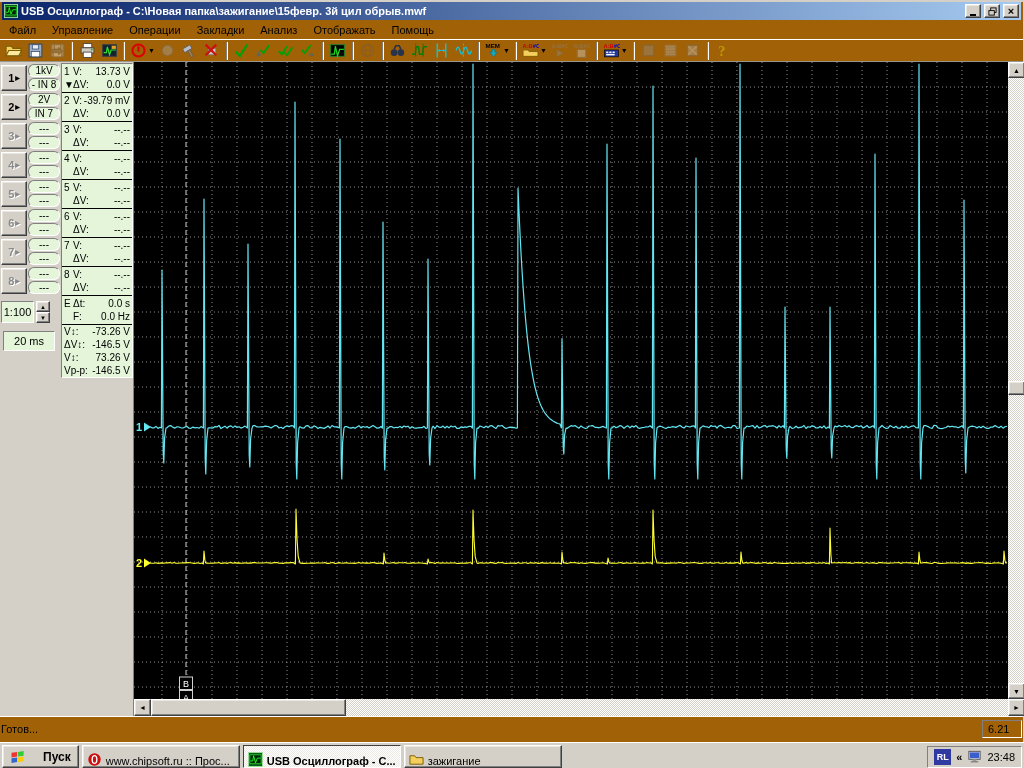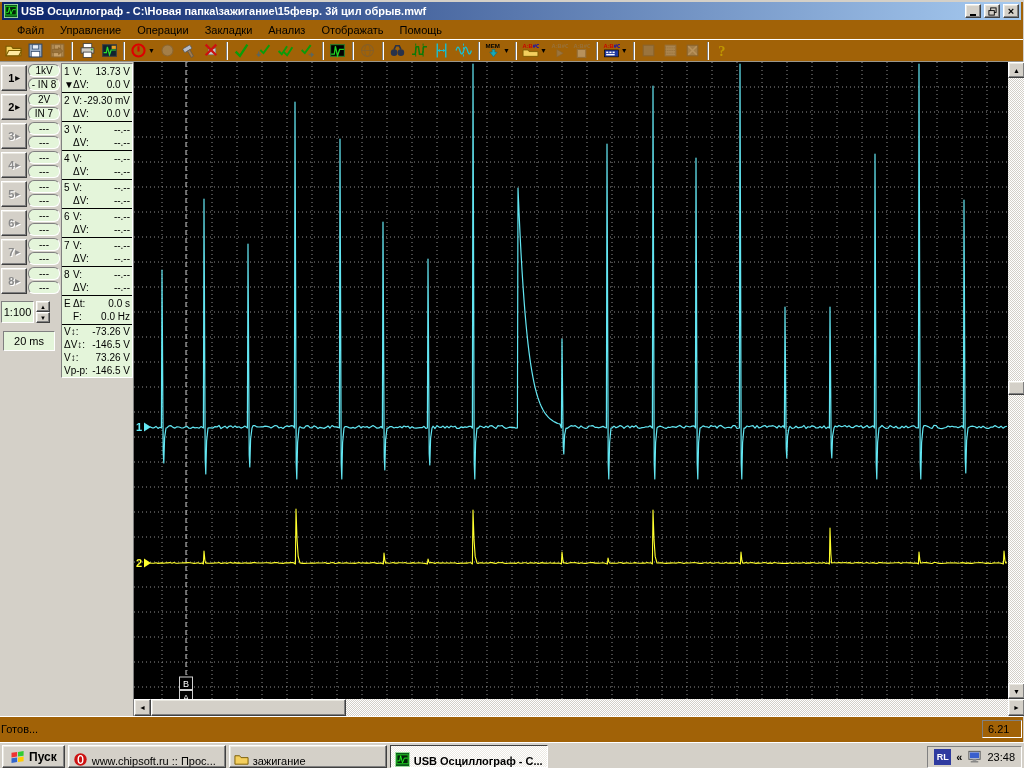--- a/index.html
+++ b/index.html
@@ -12,21 +12,21 @@
     linear-gradient(45deg,#fff 25%,transparent 25%,transparent 75%,#fff 75%),
     linear-gradient(45deg,#fff 25%,transparent 25%,transparent 75%,#fff 75%);
     background-size:2px 2px;background-position:0 0,1px 1px;}
   #appwin{width:1023px;height:740px;background:#a16207;}
   #titlebar{height:18px;margin:2px 2px 0 2px;background:linear-gradient(90deg,#0a246a,#a6caf0);
     display:flex;align-items:center;gap:3px;padding:0 2px;color:#fff;font-weight:bold;}
   #titlebar .ttext{flex:1;white-space:nowrap;overflow:hidden;}
   .capbtn{width:16px;height:14px;display:flex;align-items:center;justify-content:center;padding:0;
     font-weight:bold;font-size:11px;line-height:1;color:#000;}
   .glyph-min{width:6px;height:2px;background:#000;margin-top:7px;}
-  #menubar{height:19px;display:flex;align-items:center;padding-left:9px;}
+  #menubar{height:19px;display:flex;align-items:center;padding-left:1px;}
   .menuitem{padding:2px 8px;}
   #toolbar{height:23px;display:flex;align-items:center;padding-left:2px;
     border-top:1px solid #fff;border-bottom:1px solid #9a968c;}
   .tbbtn{height:22px;min-width:22px;border:1px solid transparent;background:transparent;
     display:flex;align-items:center;justify-content:center;padding:0 1px;}
   .tbbtn svg{width:17px;height:17px;}
   .tbbtn.disabled svg{filter:grayscale(1) opacity(.4);}
   .tbbtn .dd{font-size:7px;margin-left:1px;color:#000;}
   .tbsep{width:2px;height:18px;border-left:1px solid #808080;border-right:1px solid #fff;margin:0 3px;}
   #main{display:flex;height:654px;}
@@ -55,21 +55,21 @@
   #plot{position:absolute;left:0;top:0;width:874px;height:637px;background:#000;display:block;}
   #vscroll{position:absolute;left:874px;top:0;width:17px;height:637px;}
   #hscroll{position:absolute;left:0;top:637px;width:891px;height:17px;}
   .sbtn{position:absolute;width:17px;height:16px;display:flex;align-items:center;justify-content:center;
     font-size:7px;padding:0;color:#000;}
   #vthumb{position:absolute;left:0;top:319px;width:17px;height:14px;}
   #hthumb{position:absolute;left:17px;top:0;width:195px;height:17px;}
   #statusbar{height:24px;border-top:1px solid #fff;display:flex;align-items:center;padding:0 1px;gap:3px;}
   .spanel{height:18px;line-height:16px;padding:0 5px;white-space:nowrap;}
   #taskbar{height:28px;background:#d4d0c8;border-top:1px solid #fff;display:flex;align-items:center;padding:0 2px;gap:3px;}
-  #startbtn{height:23px;padding:0 7px;font-weight:bold;font-size:12px;display:flex;align-items:center;gap:3px;}
+  #startbtn{height:23px;padding:0 7px;font-weight:bold;font-size:12px;display:flex;align-items:center;gap:17px;}
   .task{width:158px;height:23px;display:flex;align-items:flex-end;gap:4px;padding:0 4px;
     white-space:nowrap;overflow:hidden;font-size:11px;}
   .task.active{border-color:#404040 #fff #fff #404040;box-shadow:none;font-weight:bold;
     background-color:#ece9e2;background-image:linear-gradient(45deg,#fff 25%,transparent 25%,transparent 75%,#fff 75%),linear-gradient(45deg,#fff 25%,transparent 25%,transparent 75%,#fff 75%);background-size:2px 2px;background-position:0 0,1px 1px;}
   .task svg,#startbtn svg{flex:0 0 auto;}
   #tray{margin-left:auto;height:22px;display:flex;align-items:center;gap:5px;padding:0 6px;}
   #langbox{width:17px;height:16px;background:#2f3ba0;color:#fff;font-size:9px;font-weight:bold;
     display:flex;align-items:center;justify-content:center;}
   #collapse{font-size:11px;font-weight:bold;}
 </style>
@@ -526,21 +526,21 @@
               <div class="iline">
                 <span class="inum">▼</span>
                 <span>ΔV:</span>
                 <span class="ival">0.0 V</span>
               </div>
             </div>
             <div class="icell">
               <div class="iline">
                 <span class="inum">2</span>
                 <span>V:</span>
-                <span class="ival">-29.30 mV</span>
+                <span class="ival">-39.79 mV</span>
               </div>
               <div class="iline">
                 <span class="inum"></span>
                 <span>ΔV:</span>
                 <span class="ival">0.0 V</span>
               </div>
             </div>
             <div class="icell">
               <div class="iline">
                 <span class="inum">3</span>
@@ -694,31 +694,31 @@
       </svg>
     <span>Пуск</span>
   </button>
   <div id="tasks" style="display:flex;gap:3px">
       <button class="task raised">
         <svg viewBox="0 0 16 16" width="15" height="15">
           <use href="#i-opera"></use>
         </svg>
         <span>www.chipsoft.ru :: Прос...</span>
       </button>
+      <button class="task raised active">
+        <svg viewBox="0 0 16 16" width="15" height="15">
+          <use href="#i-appicon"></use>
+        </svg>
+        <span>USB Осциллограф - С...</span>
+      </button>
       <button class="task raised">
         <svg viewBox="0 0 16 16" width="15" height="15">
           <use href="#i-folder"></use>
         </svg>
         <span>зажигание</span>
-      </button>
-      <button class="task raised active">
-        <svg viewBox="0 0 16 16" width="15" height="15">
-          <use href="#i-appicon"></use>
-        </svg>
-        <span>USB Осциллограф - С...</span>
       </button>
     </div>
   <div id="tray" class="sunken">
     <span id="langbox">RL</span>
     <span id="collapse">«</span>
     <svg width="15" height="15" viewBox="0 0 16 16">
         <use href="#i-monitor"></use>
       </svg>
     <span>23:48</span>
   </div>

